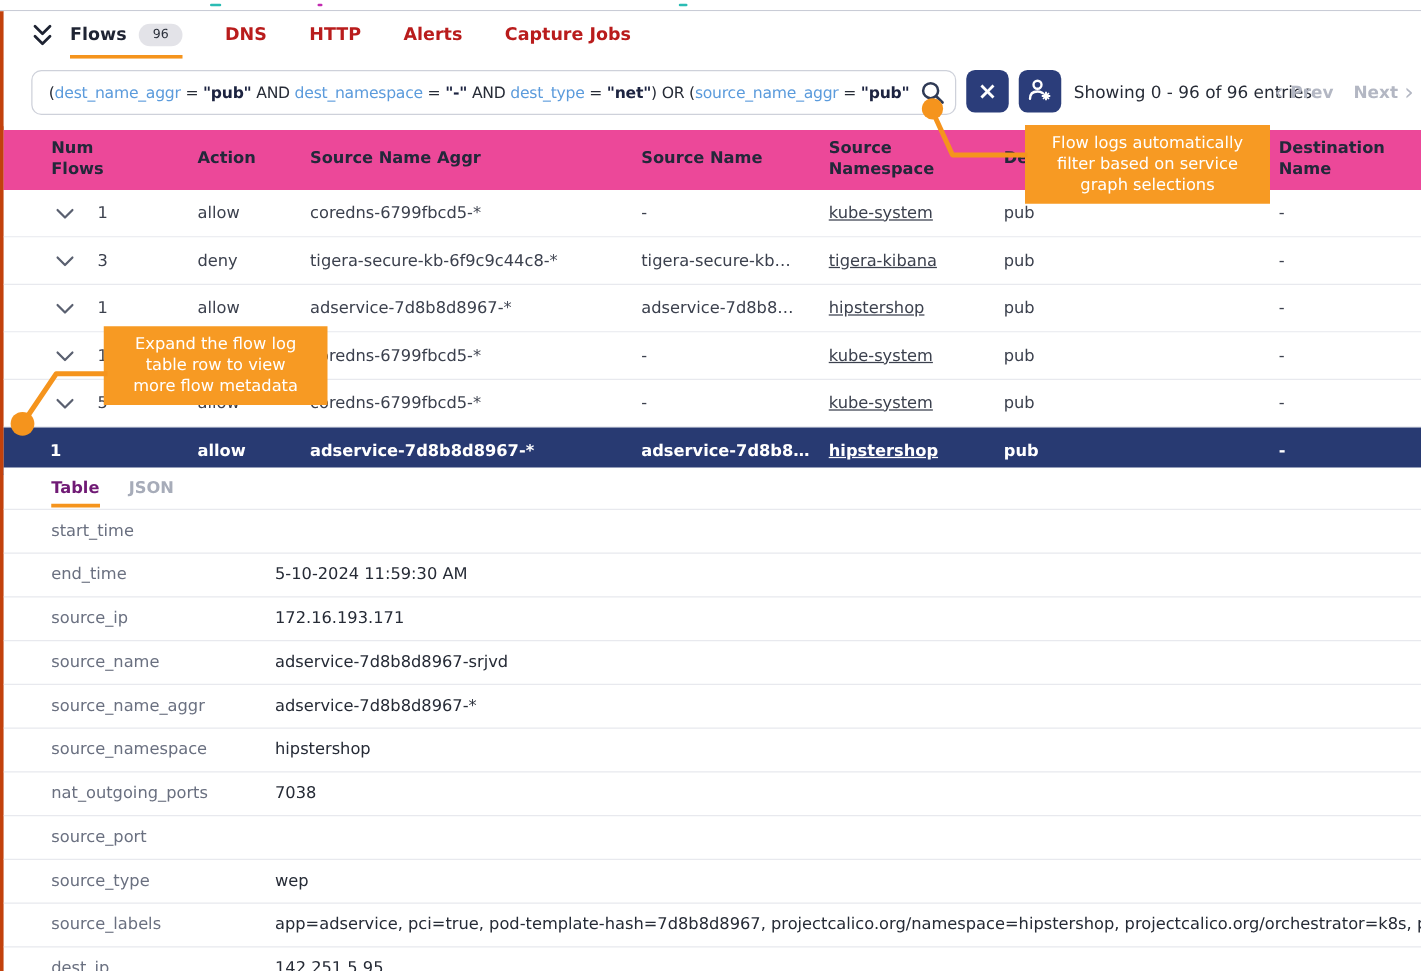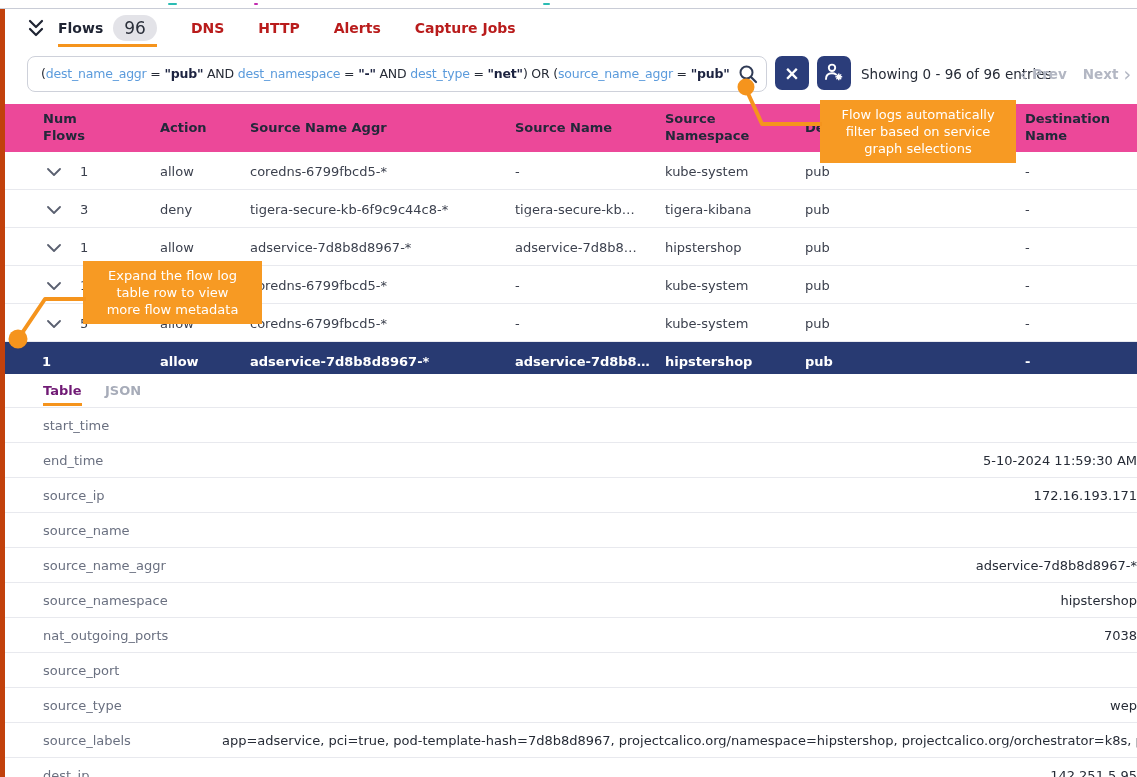--- a/index.html
+++ b/index.html
@@ -7,29 +7,29 @@
     width:1137px;height:777px;position:relative;overflow:hidden;background:#fff;
     font-family:"DejaVu Sans",sans-serif;color:#262b36;
   }
   
   .top-strip{position:absolute;top:0;left:0;right:0;height:8px;background:#fff;border-bottom:1px solid #c9ccd6;}
   .speck{position:absolute;top:3px;height:2px;border-radius:1px;}
   .s1{left:168px;width:9px;background:#2bbcb4;}
   .s2{left:254px;width:4px;background:#c22bb0;}
   .s3{left:543px;width:7px;background:#2bbcb4;}
   
-  .main{position:absolute;top:9px;left:0;right:0;bottom:0;border-left:5px solid #c2410c;}
+  .main{position:absolute;top:9px;left:0;right:0;bottom:0;border-left:3px solid #c2410c;}
   
   .tabbar{position:absolute;top:0;left:0;right:0;height:38px;background:#fff;}
   .collapse{position:absolute;left:22px;top:8px;width:18px;height:24px;cursor:pointer;}
   .tabs{position:absolute;left:53px;top:0;height:100%;display:flex;align-items:center;gap:34px;}
   .tab{position:relative;display:flex;align-items:center;gap:10px;height:100%;font-weight:bold;font-size:14px;color:#b91c1c;cursor:pointer;white-space:nowrap;}
   .tab.active{color:#1f2433;}
   .tab.active::after{content:"";position:absolute;left:0;right:0;bottom:0;height:3px;background:#f5941d;}
-  .badge{background:#e3e3e8;color:#2a2f3a;font-size:17px;font-weight:normal;padding:3px 11px;border-radius:13px;line-height:1.2;}
+  .badge{background:#e3e3e8;color:#2a2f3a;font-size:10px;font-weight:normal;padding:3px 11px;border-radius:13px;line-height:1.2;}
   
   .filterrow{position:absolute;top:38px;left:0;right:0;height:54px;background:#fff;}
   .querybox{position:absolute;left:22px;top:9px;width:740px;height:36px;border:1px solid #ced1da;border-radius:8px;background:#fff;box-sizing:border-box;cursor:text;}
   .query{position:absolute;left:13px;right:34px;top:0;height:34px;line-height:34px;font-size:12.5px;letter-spacing:-0.2px;white-space:nowrap;overflow:hidden;color:#262b36;}
   .q-field{color:#5b9bdc;}
   .q-value{font-weight:bold;color:#1c2340;}
   .q-op{color:#262b36;}
   .searchicon{position:absolute;right:7px;top:6px;width:22px;height:22px;cursor:pointer;}
   .btn{position:absolute;top:9px;width:34px;height:34px;border:none;border-radius:7px;background:#2b3d7a;color:#fff;cursor:pointer;display:flex;align-items:center;justify-content:center;padding:0;}
   .clear{left:770px;font-size:19px;font-weight:bold;font-family:"DejaVu Sans",sans-serif;line-height:1;}
@@ -52,32 +52,32 @@
   .tbody{position:absolute;top:143px;left:0;right:0;}
   .trow{position:relative;height:37px;border-bottom:1px solid #e8e9ee;font-size:13px;color:#3c414e;background:#fff;cursor:pointer;}
   .trow.selected{background:#283a72;color:#fff;font-weight:bold;border-bottom:1px solid #283a72;}
   .tcell{position:absolute;top:50%;transform:translateY(-50%);white-space:nowrap;}
   .c-chev{left:42px;width:16px;height:12px;top:13px;transform:none;}
   .c-num{left:75px;}
   .selected .c-num{left:37px;}
   .c-action{left:155px;}
   .c-snaggr{left:245px;}
   .c-sname{left:510px;width:142px;overflow:hidden;}
-  .c-sns{left:660px;}
+  .c-sns{left:660px;text-decoration:underline;}
   .c-dnaggr{left:800px;}
   .c-dname{left:1020px;}
   
   .detail{position:absolute;top:365px;left:0;right:0;bottom:0;background:#fff;}
   .dtabs{position:relative;height:33px;}
   .dtab{position:absolute;top:0;height:100%;display:flex;align-items:center;font-weight:bold;font-size:13px;color:#a7acb9;cursor:pointer;}
   .dtab.first{left:38px;}
   .dtab.second{left:100px;}
   .dtab.active{color:#701a75;}
   .dtab.active::after{content:"";position:absolute;left:0;bottom:1px;height:3px;width:100%;background:#f5941d;}
-  .frow{position:relative;height:34px;border-top:1px solid #e8e9ee;text-align:right;}
+  .frow{position:relative;height:34px;border-top:1px solid #e8e9ee;}
   .frow:last-child{border-bottom:1px solid #e8e9ee;}
   .fkey{position:absolute;left:38px;top:50%;transform:translateY(-50%);color:#6a7080;font-size:13px;}
   .fval{position:absolute;left:217px;right:0;top:50%;transform:translateY(-50%);color:#262b36;font-size:13px;white-space:nowrap;overflow:hidden;}
   
   .tooltip{position:absolute;background:#f79a23;color:#fff;font-size:13px;line-height:1.32;text-align:center;padding:6px 20px;box-sizing:border-box;z-index:40;}
   .t1{left:820px;top:100px;width:196px;}
   .t2{left:83px;top:261px;width:179px;}
   .overlay{position:absolute;top:0;left:0;width:1137px;height:777px;pointer-events:none;z-index:41;}
 </style>
 </head>
@@ -249,20 +249,21 @@
         <div class="frow">
           <span class="fkey">end_time</span>
           <span class="fval">5-10-2024 11:59:30 AM</span>
         </div>
         <div class="frow">
           <span class="fkey">source_ip</span>
           <span class="fval">172.16.193.171</span>
         </div>
         <div class="frow">
           <span class="fkey">source_name</span>
+          <span class="fval">adservice-7d8b8d8967-srjvd</span>
         </div>
         <div class="frow">
           <span class="fkey">source_name_aggr</span>
           <span class="fval">adservice-7d8b8d8967-*</span>
         </div>
         <div class="frow">
           <span class="fkey">source_namespace</span>
           <span class="fval">hipstershop</span>
         </div>
         <div class="frow">

